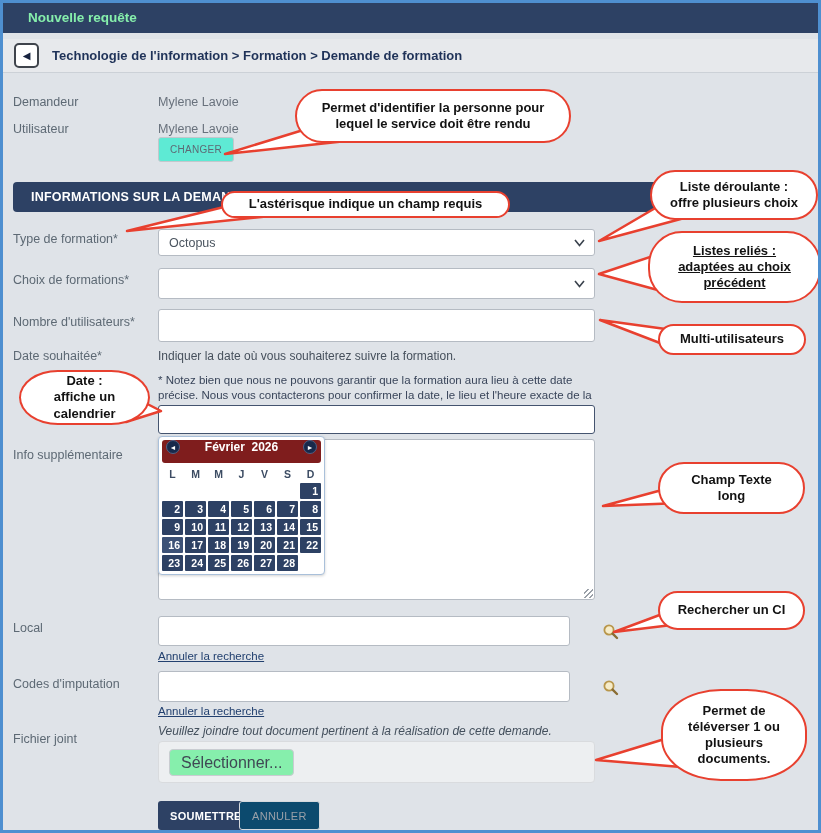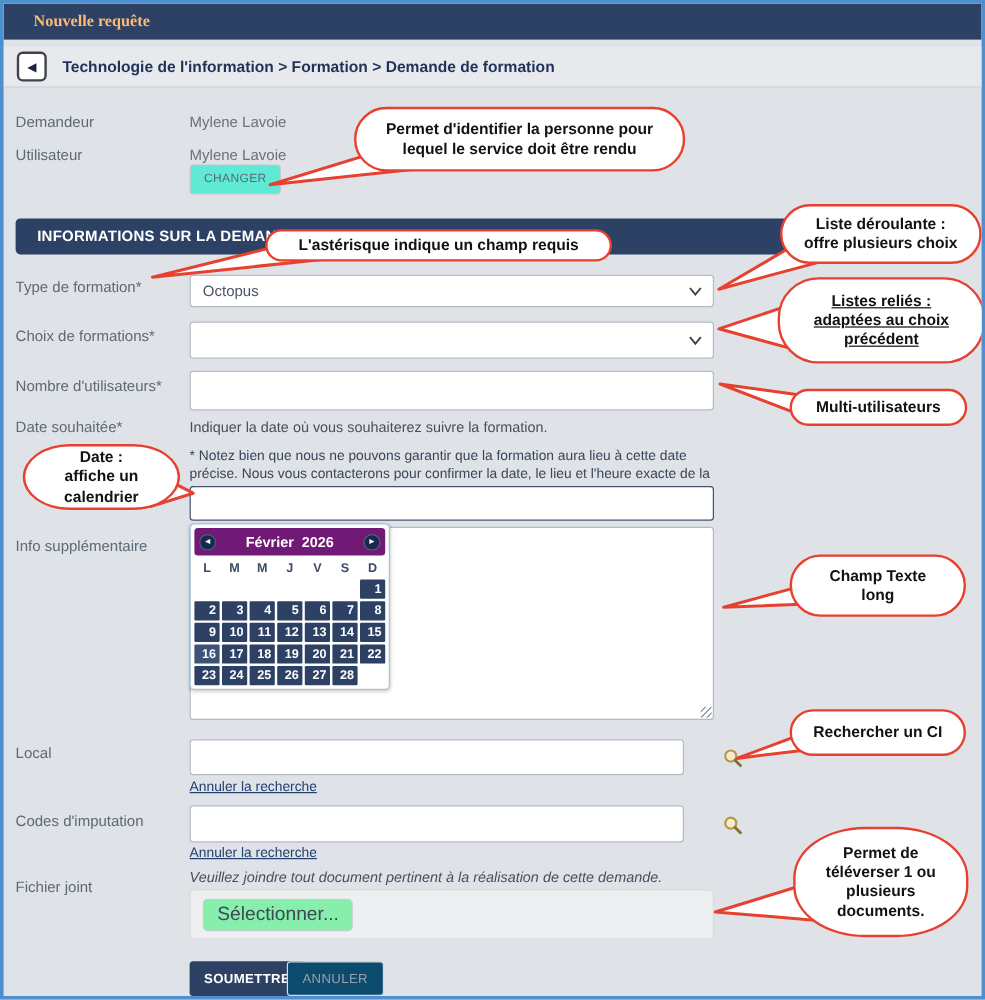--- a/index.html
+++ b/index.html
@@ -1,21 +1,21 @@
 <!DOCTYPE html>
 <html><head>
 <meta charset="utf-8">
 <style>
   * { margin:0; padding:0; box-sizing:border-box; }
   body { background:#fff; font-family:"Liberation Sans", sans-serif; }
   .page { position:relative; width:821px; height:833px; border:3px solid #4e8fd0;
           background:#dfe3e8; overflow:hidden; }
 
   .titlebar { position:absolute; left:0; top:0; right:0; height:30px; background:#2d4164;
-              color:#fdba74; font-weight:bold; font-size:13.5px; line-height:30px; padding-left:25px;font-family:Liberation Serif, serif; }
+              color:#86efac; font-weight:bold; font-size:13.5px; line-height:30px; padding-left:25px; }
 
   .breadcrumb-bar { position:absolute; left:0; top:36px; right:0; height:34px; background:#e7e9ec;
                     border-bottom:1px solid #ccd1d7; display:flex; align-items:center; gap:13px; padding-left:11px; }
   .back-btn { width:25px; height:25px; background:#fff; border:2px solid #3f444c; border-radius:5px;
               display:flex; align-items:center; justify-content:center; font-size:10px; color:#17233f; cursor:pointer; }
   .crumb { font-weight:bold; color:#1f3258; font-size:13px; }
 
   .lbl { position:absolute; left:10px; color:#5d6974; font-size:12.5px; }
   .val { position:absolute; left:155px; color:#68717c; font-size:12.5px; }
 
@@ -57,21 +57,21 @@
   .btn-submit { position:absolute; left:155px; top:798px; height:29px; padding:0 12px; background:#2d4164;
                 color:#fff; font-weight:bold; font-size:11px; border:none; border-radius:3px;
                 font-family:"Liberation Sans", sans-serif; cursor:pointer; letter-spacing:.3px; }
   .btn-cancel { position:absolute; left:236px; top:798px; height:29px; padding:0 12px; background:#0c4a6e;
                 color:#9aa0a8; font-size:11px; border:1px solid #d6d9dd; border-radius:3px;
                 font-family:"Liberation Sans", sans-serif; cursor:pointer; letter-spacing:.3px; }
 
   
   .calendar { position:absolute; left:155px; top:433px; background:#fff; border:1px solid #a9c0da;
               border-radius:4px; padding:3px; z-index:3; box-shadow:0 1px 3px rgba(0,0,0,.18); }
-  .cal-header { background:#701a75; border-radius:3px; height:23px; display:flex; align-items:center;
+  .cal-header { background:#7f1d1d; border-radius:3px; height:23px; display:flex; align-items:flex-start;
                 justify-content:space-between; padding:0 4px; color:#fff; }
   .cal-nav { width:14px; height:14px; border-radius:50%; background:#18294b; border:1px solid #506083;
              color:#fff; display:flex; align-items:center; justify-content:center; font-size:7px; cursor:pointer; }
   .cal-title { font-weight:bold; font-size:12px; white-space:pre; }
   .cal-dayheaders, .cal-grid { display:grid; grid-template-columns:repeat(7, 21px); gap:2px; }
   .cal-dayheaders { margin:5px 0 3px; }
   .cal-dh { text-align:center; font-weight:bold; font-size:10.5px; color:#3c4c63; }
   .cal-grid { grid-auto-rows:16px; }
   .cal-cell { font-size:10.5px; line-height:16px; }
   .cal-cell.filled { background:#2d4164; color:#fff; font-weight:bold; text-align:right;

